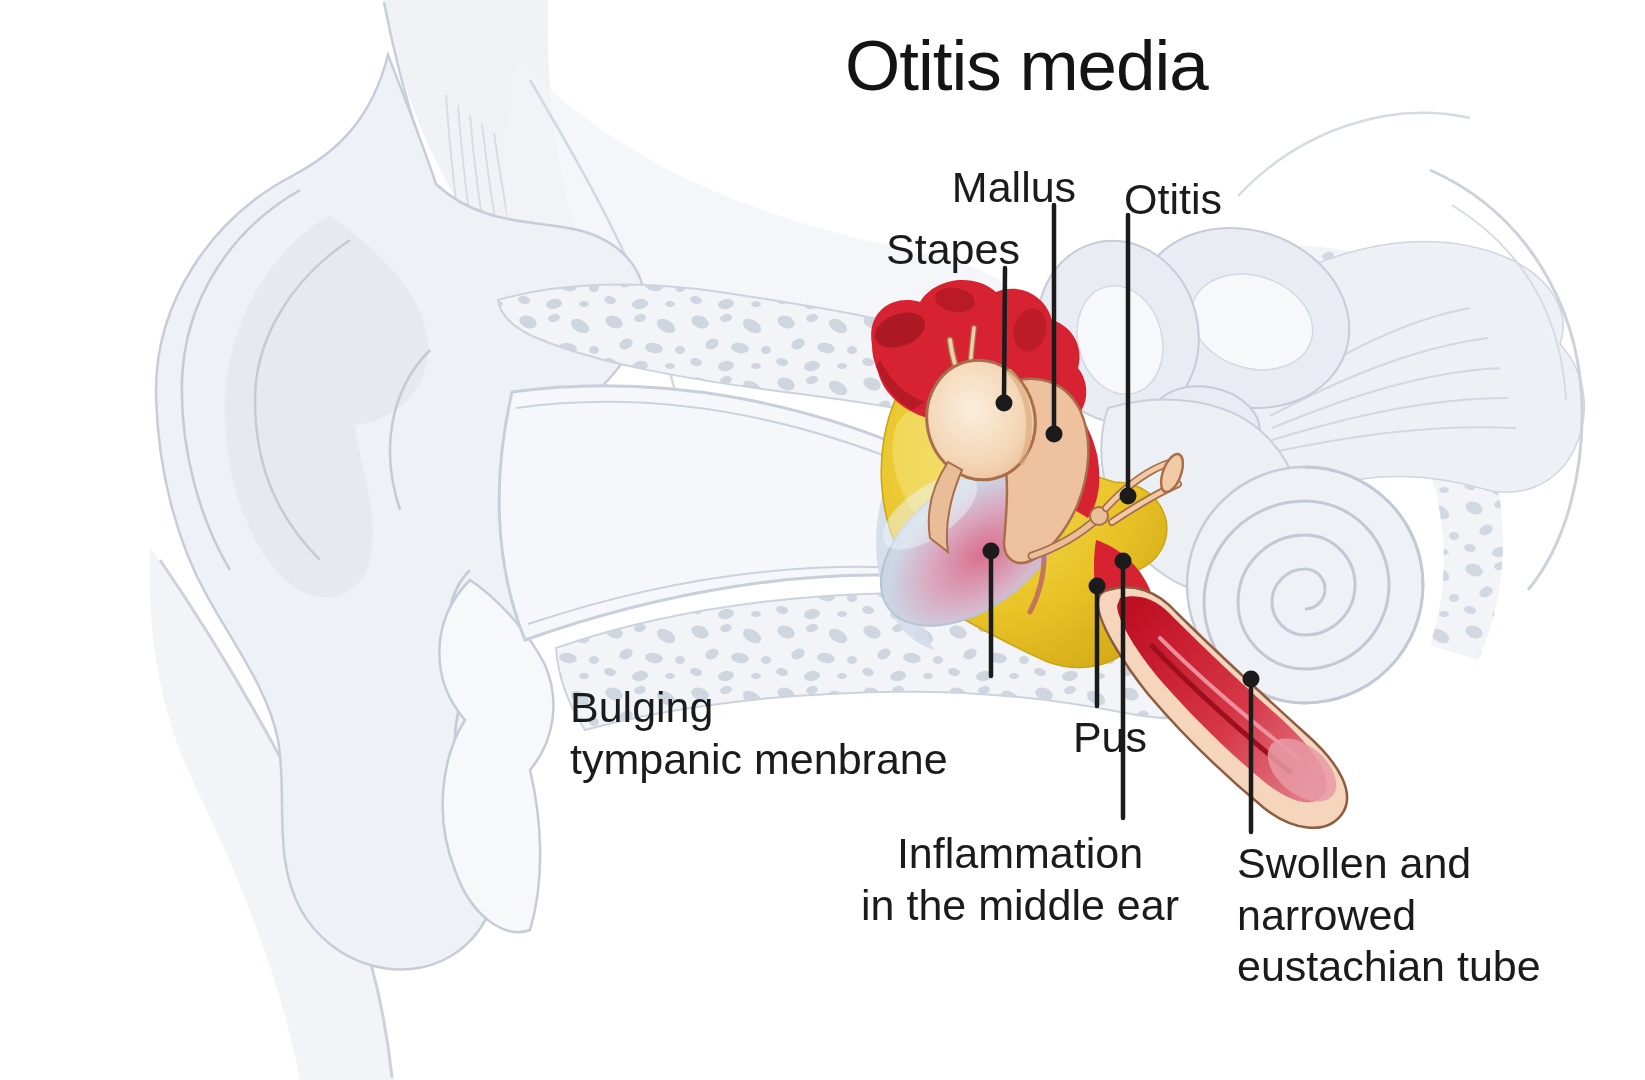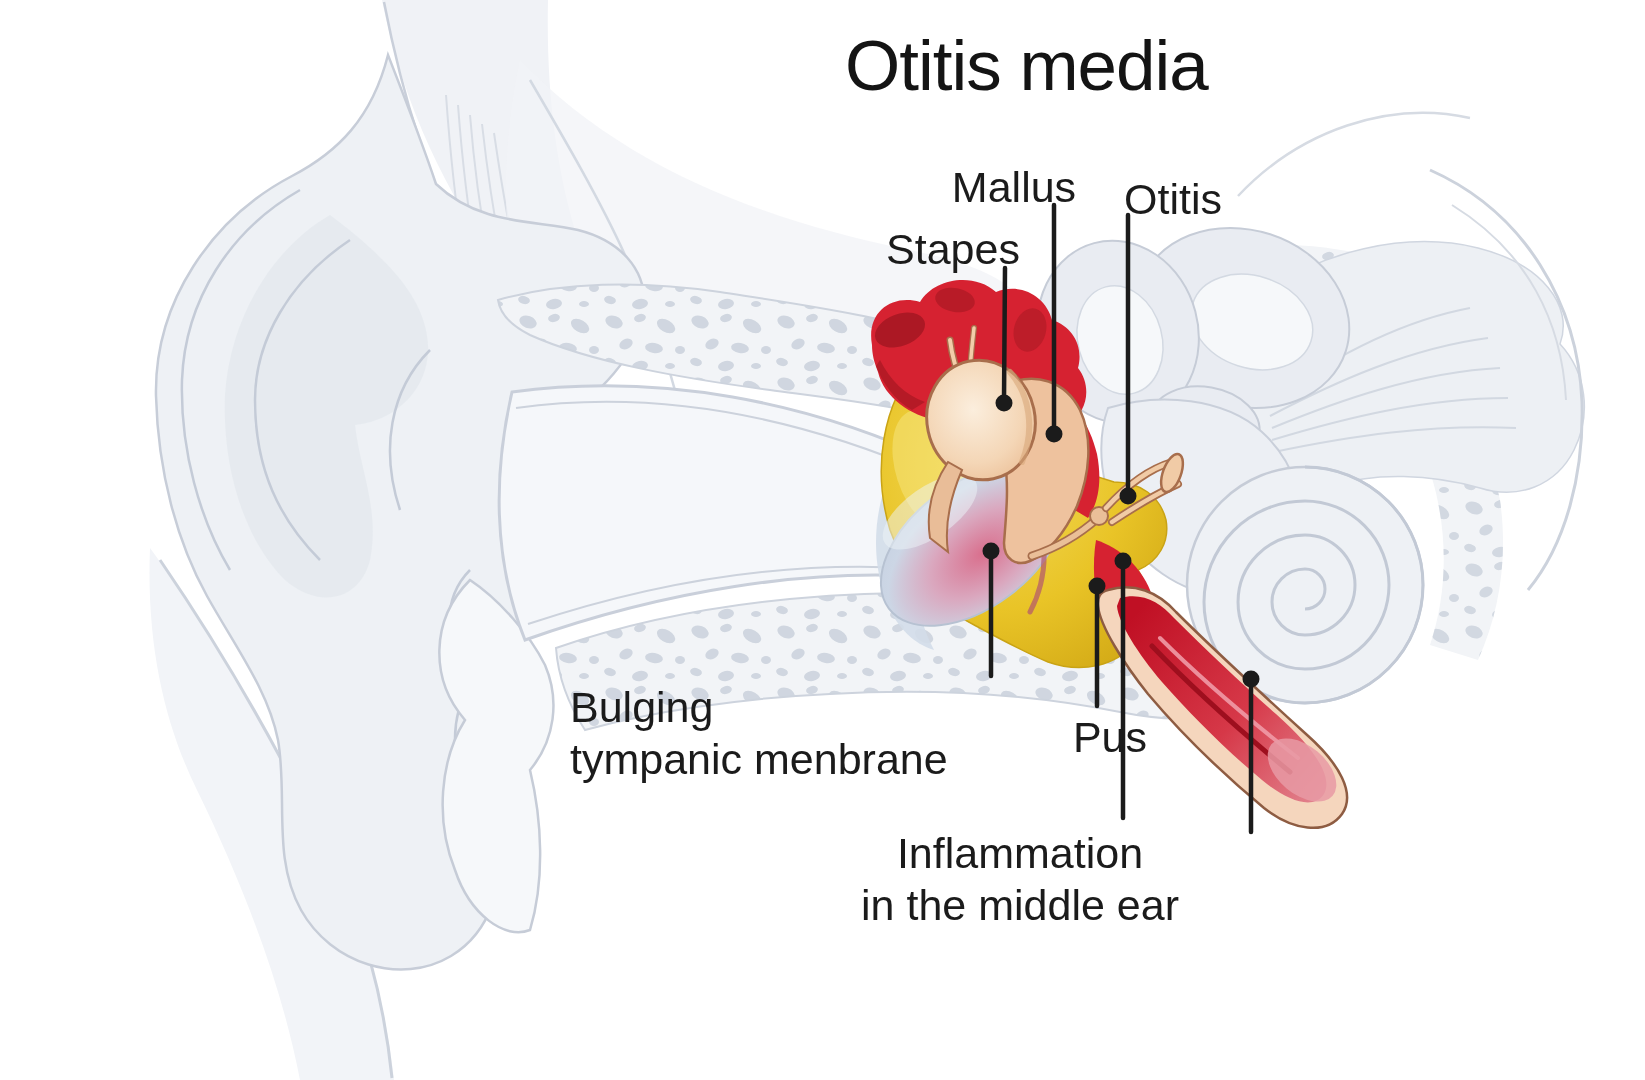--- a/index.html
+++ b/index.html
@@ -239,14 +239,17 @@
 <div class="lbl c" style="left:853px;top:224px;width:200px">Stapes</div>
 
 <div class="lbl r" style="right:655px;top:682px;width:420px">Bulging
 tympanic menbrane</div>
 
 <div class="lbl c" style="left:1040px;top:712px;width:140px">Pus</div>
 
 <div class="lbl c" style="left:830px;top:828px;width:380px">Inflammation
 in the middle ear</div>
 
+<div class="lbl l" style="left:1237px;top:838px;width:380px">Swollen and
+narrowed
+eustachian tube</div>
 
 </div>
 
 </body></html>

